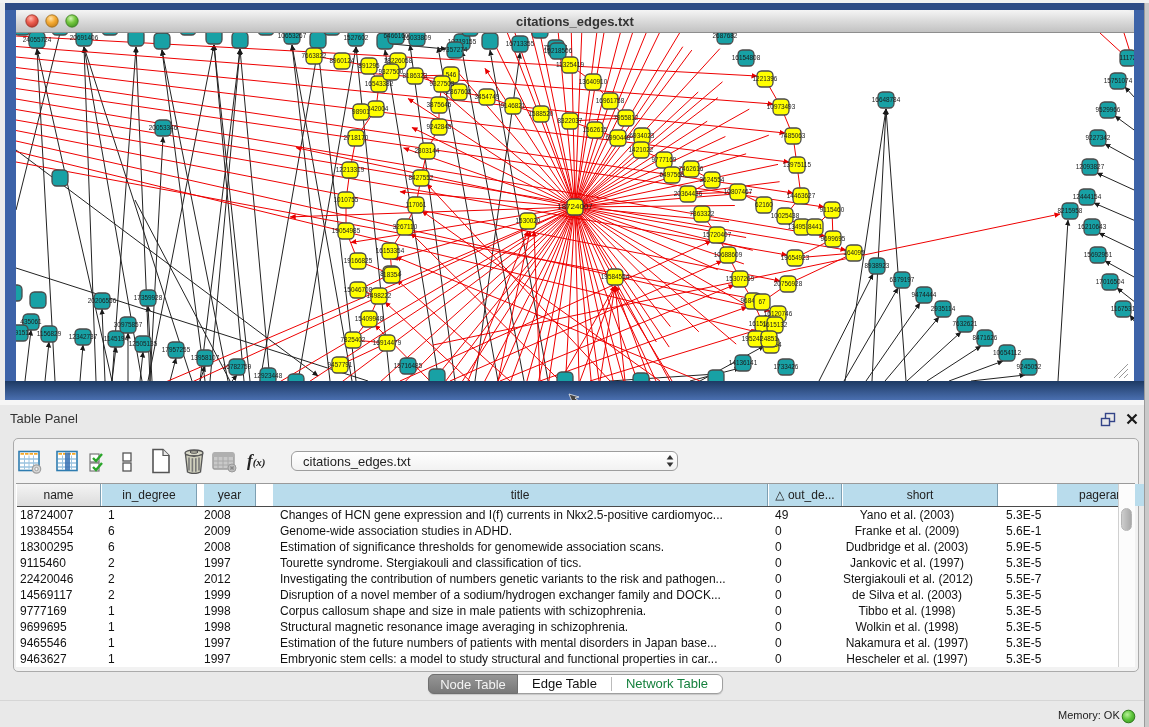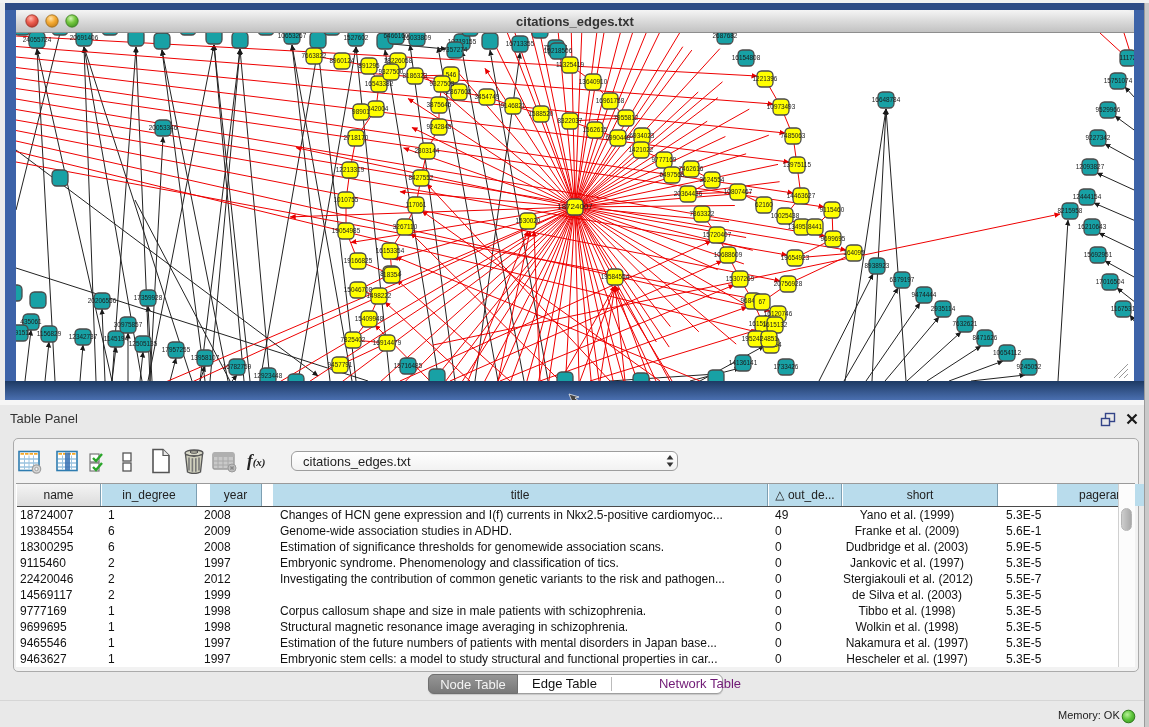--- a/index.html
+++ b/index.html
@@ -656,34 +656,34 @@
 <div class="abs" style="left:303px;top:454px;font-size:13px;color:#222">citations_edges.txt</div>
 <svg class="abs" style="left:664px;top:454px" width="12" height="14" viewBox="0 0 12 14">
 <path d="M6 1l3.4 4.4H2.6z" fill="#333"></path>
     <path d="M6 13L2.6 8.6h6.8z" fill="#333"></path>
   </svg>
 
 <div class="abs" style="left:16px;top:483px;width:1119px;height:184px;background:#fff;border-top:1px solid #9a9a9a"></div>
 <div class="abs" style="left:0;top:484px;width:1135px;height:22px">
     <div class="hcell" style="left:17px;width:84px;background:linear-gradient(#f4f4f4,#dcdcdc);">name</div>
     <div class="hcell" style="left:102px;width:95px;">in_degree</div>
-    <div class="hcell" style="left:210px;width:52px;">year</div>
+    <div class="hcell" style="left:204px;width:52px;">year</div>
     <div class="hcell" style="left:273px;width:495px;">title</div>
     <div class="hcell" style="left:769px;width:73px;">△ out_de...</div>
     <div class="hcell" style="left:843px;width:155px;">short</div>
     <div class="hcell" style="left:1057px;width:95px;">pagerank</div>
   </div>
 <div class="abs" style="left:17px;top:506px;width:1118px;height:1px;background:#4a4a4a"></div>
 <div class="trow" style="top:507px">
 <span style="left:20px">18724007</span>
     <span style="left:108px">1</span>
     <span style="left:204px">2008</span>
 <span style="left:280px">Changes of HCN gene expression and I(f) currents in Nkx2.5-positive cardiomyoc...</span>
     <span style="left:775px">49</span>
-<span style="left:843px;width:128px;text-align:center">Yano et al. (1999)</span>
+<span style="left:843px;width:128px;text-align:center">Yano et al. (2003)</span>
 <span style="left:1006px">5.3E-5</span>
   </div>
 <div class="trow" style="top:523px">
 <span style="left:20px">19384554</span>
     <span style="left:108px">6</span>
     <span style="left:204px">2009</span>
 <span style="left:280px">Genome-wide association studies in ADHD.</span>
     <span style="left:775px">0</span>
 <span style="left:843px;width:128px;text-align:center">Franke et al. (2009)</span>
 <span style="left:1006px">5.6E-1</span>
@@ -694,38 +694,39 @@
     <span style="left:204px">2008</span>
 <span style="left:280px">Estimation of significance thresholds for genomewide association scans.</span>
     <span style="left:775px">0</span>
 <span style="left:843px;width:128px;text-align:center">Dudbridge et al. (2003)</span>
 <span style="left:1006px">5.9E-5</span>
   </div>
 <div class="trow" style="top:555px">
 <span style="left:20px">9115460</span>
     <span style="left:108px">2</span>
     <span style="left:204px">1997</span>
-<span style="left:280px">Embryonic syndrome. Phenomenology and classification of tics.</span>
+<span style="left:280px">Tourette syndrome. Stergiakouli and classification of tics.</span>
     <span style="left:775px">0</span>
 <span style="left:843px;width:128px;text-align:center">Jankovic et al. (1997)</span>
 <span style="left:1006px">5.3E-5</span>
   </div>
 <div class="trow" style="top:571px">
 <span style="left:20px">22420046</span>
     <span style="left:108px">2</span>
     <span style="left:204px">2012</span>
-<span style="left:280px">Investigating the contribution of common genetic variants to the risk and pathogen...</span>
+<span style="left:280px">Investigating the contribution of numbers genetic variants to the risk and pathogen...</span>
     <span style="left:775px">0</span>
 <span style="left:843px;width:128px;text-align:center">Stergiakouli et al. (2012)</span>
 <span style="left:1006px">5.5E-7</span>
   </div>
 <div class="trow" style="top:587px">
 <span style="left:20px">14569117</span>
     <span style="left:108px">2</span>
     <span style="left:204px">1999</span>
+<span style="left:280px">Disruption of a novel member of a sodium/hydrogen exchanger family and DOCK...</span>
     <span style="left:775px">0</span>
 <span style="left:843px;width:128px;text-align:center">de Silva et al. (2003)</span>
 <span style="left:1006px">5.3E-5</span>
   </div>
 <div class="trow" style="top:603px">
 <span style="left:20px">9777169</span>
     <span style="left:108px">1</span>
     <span style="left:204px">1998</span>
 <span style="left:280px">Corpus callosum shape and size in male patients with schizophrenia.</span>
     <span style="left:775px">0</span>
@@ -760,21 +761,21 @@
 <span style="left:1006px">5.3E-5</span>
   </div>
 
 <div class="abs" style="left:1118px;top:484px;width:17px;height:183px;background:#fcfcfc;border-left:1px solid #d0d0d0"></div>
 <div class="abs" style="left:1121px;top:508px;width:11px;height:23px;background:linear-gradient(90deg,#cdcdcd,#a9a9a9);border:1px solid #b5b5b5;border-radius:6px"></div>
 
 <div class="abs" style="left:428px;top:674px;width:295px;height:20px;background:#fff;border:1px solid #9f9f9f;border-radius:6px;box-shadow:0 1px 1px rgba(0,0,0,0.15)"></div>
 <div class="abs" style="left:428px;top:674px;width:90px;height:20px;background:linear-gradient(#969696,#787878);border-radius:6px 0 0 6px;border:1px solid #6f6f6f;font-size:13px;color:#f4f4f4;text-align:center;line-height:19px">Node Table</div>
 <div class="abs" style="left:518px;top:674px;width:93px;height:20px;font-size:13px;color:#111;text-align:center;line-height:20px">Edge Table</div>
 <div class="abs" style="left:611px;top:677px;width:1px;height:14px;background:#bbb"></div>
-<div class="abs" style="left:645px;top:674px;width:110px;height:28px;font-size:13px;color:#701a75;text-align:center;line-height:20px">Network Table</div>
+<div class="abs" style="left:612px;top:674px;width:110px;height:28px;font-size:13px;color:#15803d;text-align:center;line-height:20px">Network Table</div>
 
 <div class="abs" style="left:0;top:700px;width:1149px;height:1px;background:#d6d6d6"></div>
 <div class="abs" style="left:1058px;top:709px;font-size:11px;color:#222">Memory: OK</div>
 <svg class="abs" style="left:1121px;top:709px" width="15" height="15" viewBox="0 0 15 15">
 <defs>
       <radialGradient id="gg" cx="0.4" cy="0.35" r="0.8">
         <stop offset="0" stop-color="#b8f098"></stop>
         <stop offset="0.5" stop-color="#5cc53a"></stop>
         <stop offset="1" stop-color="#3a9422"></stop>
       </radialGradient>

